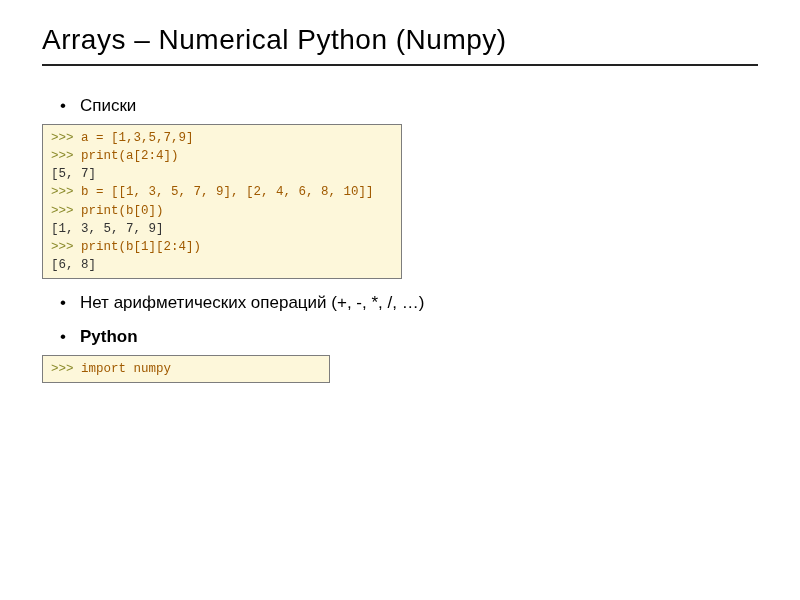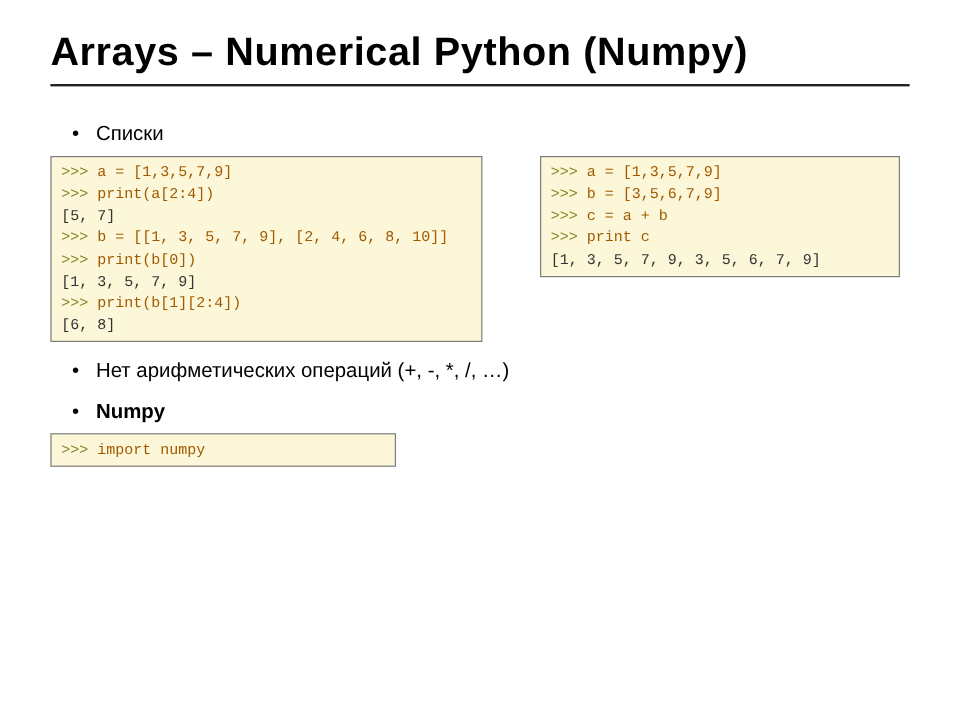--- a/index.html
+++ b/index.html
@@ -6,22 +6,22 @@
   body {
     width: 800px;
     height: 600px;
     background: #ffffff;
     font-family: Verdana, Geneva, sans-serif;
     color: #000000;
     padding: 24px 42px;
     position: relative;
   }
   .title {
-    font-size: 33px;
-    font-weight: bold;
+    font-size: 28px;
+    font-weight: normal;
     margin-bottom: 8px;
     letter-spacing: 0.5px;
   }
   .title-underline {
     border-bottom: 2px solid #222;
     margin-bottom: 30px;
   }
   .bullet {
     font-size: 17px;
     margin: 14px 0 8px 18px;
@@ -29,21 +29,21 @@
     align-items: flex-end;
   }
   .bullet::before {
     content: "•";
     margin-right: 14px;
     font-size: 17px;
   }
   .bullet.bold span { font-weight: bold; }
   .row {
     display: flex;
-    gap: 48px;
+    gap: 24px;
     align-items: flex-start;
     margin-bottom: 6px;
   }
   .codebox {
     background: #fdf7da;
     border: 1px solid #7d7d7d;
     padding: 4px 8px;
     font-family: "Courier New", monospace;
     font-size: 12.5px;
     line-height: 1.45;
@@ -69,28 +69,23 @@
 <div class="row">
   <div class="codebox left"><span class="pr">&gt;&gt;&gt; </span><span class="kw">a = [1,3,5,7,9]</span>
 <span class="pr">&gt;&gt;&gt; </span><span class="kw">print(a[2:4])</span>
 <span class="out">[5, 7]</span>
 <span class="pr">&gt;&gt;&gt; </span><span class="kw">b = [[1, 3, 5, 7, 9], [2, 4, 6, 8, 10]]</span>
 <span class="pr">&gt;&gt;&gt; </span><span class="kw">print(b[0])</span>
 <span class="out">[1, 3, 5, 7, 9]</span>
 <span class="pr">&gt;&gt;&gt; </span><span class="kw">print(b[1][2:4])</span>
 <span class="out">[6, 8]</span></div>
 
-  <div class="codebox right"><span class="pr">&gt;&gt;&gt; </span><span class="kw">a = [1,3,5,7,9]</span>
-<span class="pr">&gt;&gt;&gt; </span><span class="kw">b = [3,5,6,7,9]</span>
-<span class="pr">&gt;&gt;&gt; </span><span class="kw">c = a + b</span>
-<span class="pr">&gt;&gt;&gt; </span><span class="kw">print c</span>
-<span class="out">[1, 3, 5, 7, 9, 3, 5, 6, 7, 9]</span></div>
 </div>
 
 <div class="bullet">
     <span>Нет арифметических операций (+, -, *, /, …)</span>
   </div>
 
 <div class="bullet bold">
-    <span>Numpy</span>
+    <span>Python</span>
   </div>
 
 <div class="codebox full"><span class="pr">&gt;&gt;&gt; </span><span class="kw">import numpy</span></div>
 
 </body></html>

